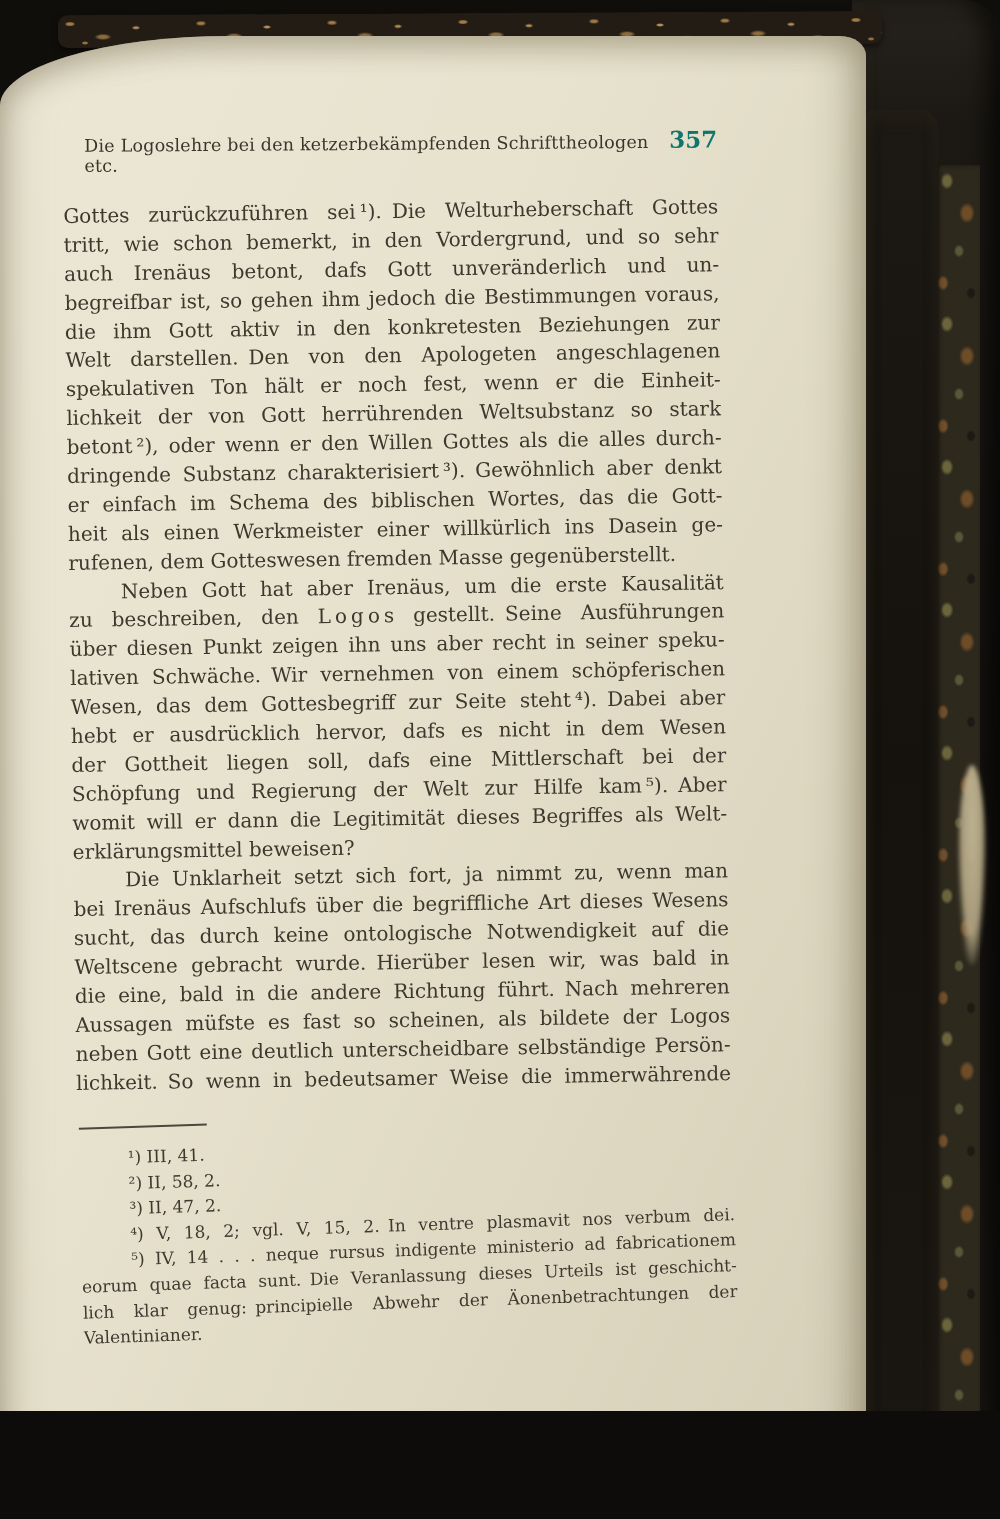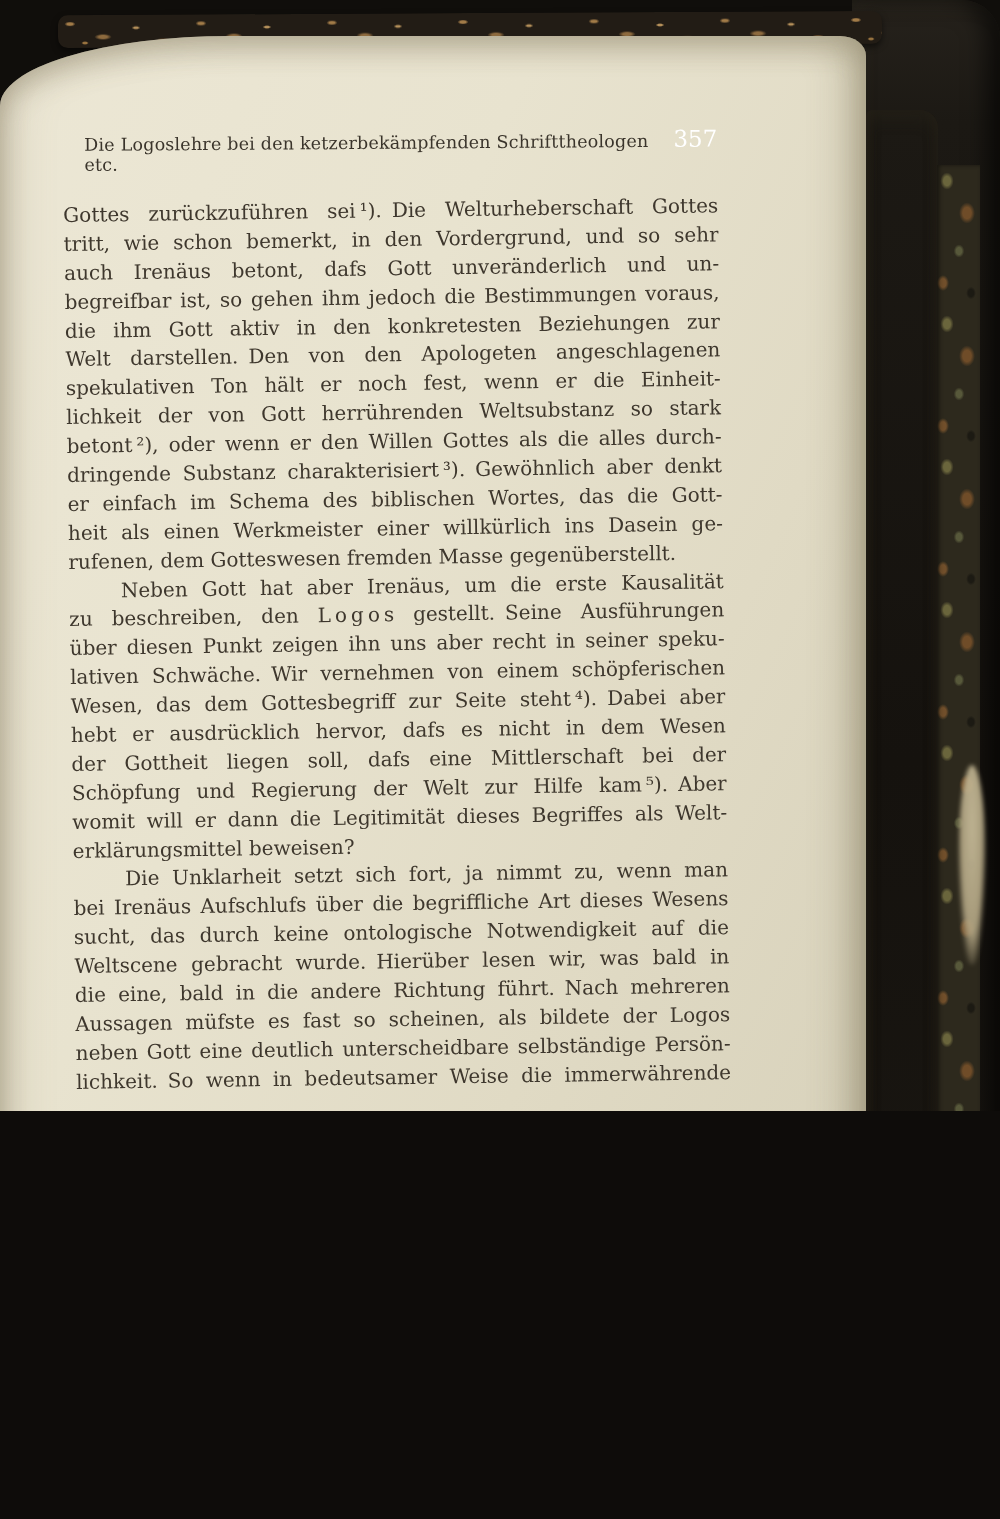--- a/index.html
+++ b/index.html
@@ -1,17 +1,17 @@
 <!DOCTYPE html>
 <html><head>
 <meta charset="utf-8">
 <style>
   html,body{margin:0;padding:0;background:#0e0c0a;}
   .scene{
-    position:relative;width:1000px;height:1111px;overflow:hidden;
+    position:relative;width:1000px;height:1411px;overflow:hidden;
     background:#100e0b;
     font-family:"DejaVu Serif", serif;
   }
   
   .leather{
     position:absolute;left:852px;top:0;width:148px;height:1519px;
     background:linear-gradient(180deg,#26221c 0%,#1c1914 8%,#15120e 50%,#1a1712 95%);
     border-radius:0 38px 14px 0;
     box-shadow:inset -14px 0 22px rgba(0,0,0,.6), inset 10px 6px 18px rgba(90,80,60,.12);
   }
@@ -71,21 +71,21 @@
   
   .text-layer{
     position:absolute;left:62px;top:130px;width:655px;
     color:#3e372d;transform:rotate(-0.85deg);transform-origin:0 0;
   }
   .header{
     display:flex;justify-content:space-between;align-items:baseline;
     padding-left:22px;transform:rotate(0.45deg);transform-origin:0 50%;
   }
   .htitle{font-size:17.5px;letter-spacing:.2px;color:#3a342b;}
-  .hnum{font-size:23px;font-weight:400;color:#ffffff;}
+  .hnum{font-size:23px;font-weight:700;color:#0f766e;}
   .bodytxt{margin-top:26px;}
   .bl{
     height:28.9px;line-height:28.9px;font-size:20px;overflow:hidden;
     text-align:justify;text-align-last:justify;white-space:normal;
   }
   .bl.end{text-align-last:left;}
   .bl.ind{padding-left:52px;}
   .fnblock{margin-top:30px;transform:rotate(-1.05deg);transform-origin:0 0;}
   .rule{width:128px;height:2px;background:#4d463c;margin-left:2px;}
   .fnlines{margin-top:17px;}

